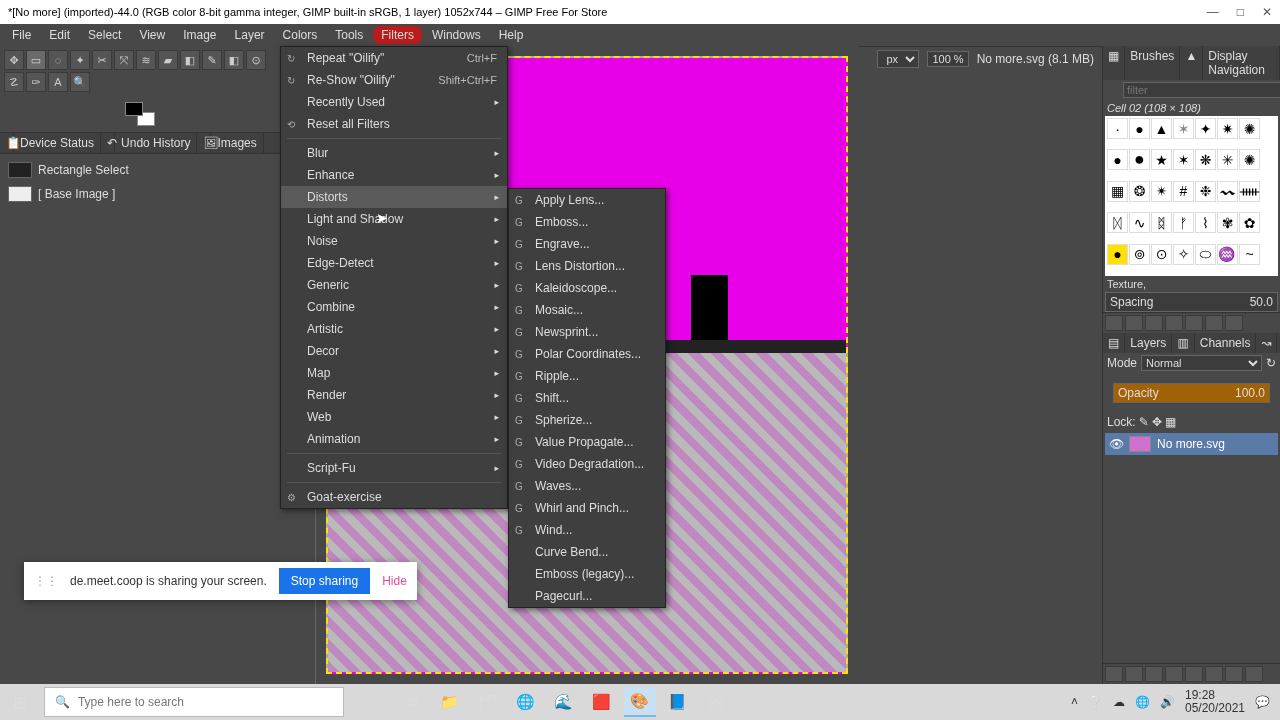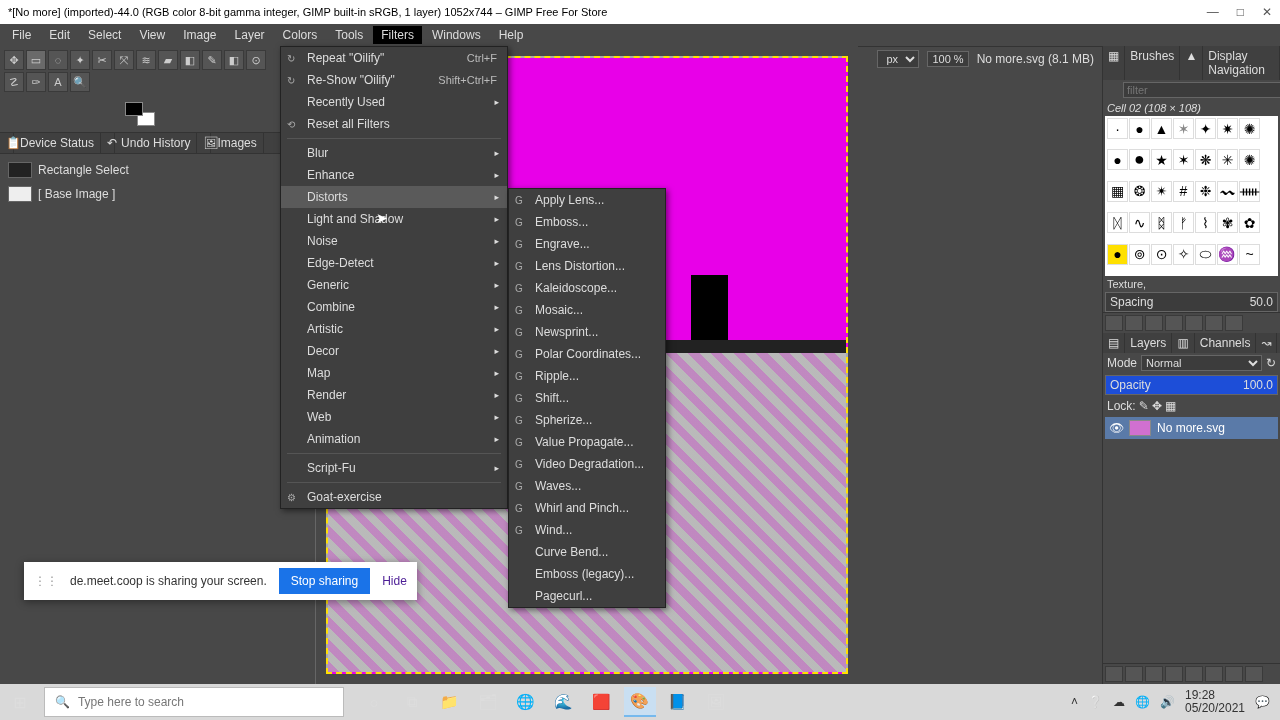--- a/index.html
+++ b/index.html
@@ -7,21 +7,21 @@
 
 
 .titlebar { background: #fff; color: #000; height: 24px; display: flex; align-items: center; padding: 0 8px; justify-content: space-between; }
 .titlebar .title { font-size: 11px; }
 .winctrls { display: flex; gap: 18px; font-size: 13px; color: #555; }
 .winctrls span { cursor: pointer; }
 
 
 .menubar { background: #484848; color: #ddd; height: 22px; display: flex; align-items: center; padding: 10px 4px; gap: 2px; }
 .menubar .mitem { padding: 2px 8px; cursor: pointer; }
-.menubar .mitem.active { background: #000000; }
+.menubar .mitem.active { background: #b91c1c; border-radius: 7px; }
 
 
 .main { display: flex; height: calc(100% - 24px - 22px - 36px); position: relative; }
 .left { width: 280px; background: #484848; display: flex; flex-direction: column; }
 .toolbox { padding: 4px; display: flex; flex-wrap: wrap; gap: 2px; }
 .tool { width: 20px; height: 20px; background: #555; display:flex; align-items:center; justify-content:center; font-size:11px; color:#ccc; border:1px solid #3a3a3a;}
 .tool.sel { background:#6a6a6a; }
 .fgbg { margin: 6px auto; position: relative; width: 30px; height: 24px; }
 .fgbg .fg { width:18px; height:14px; background:#000; border:1px solid #888; position:absolute; top:0; left:0; }
 .fgbg .bg { width:18px; height:14px; background:#fff; border:1px solid #888; position:absolute; bottom:0; right:0; }
@@ -51,21 +51,21 @@
 
 .right { width:178px; background:#484848; display:flex; flex-direction:column; border-left:1px solid #333;}
 .right .tabs { background:#404040; display:flex; font-size:11px;}
 .right .tabs span { padding:3px 5px; border-right:1px solid #333;}
 .right input.filter { background:#3c3c3c; border:1px solid #666; color:#ddd; width:calc(100% - 8px); margin:2px 20px; font-size:11px; padding:1px 3px;}
 .brushgrid { display:flex; flex-wrap:wrap; gap:1px; padding:2px; background:#fff; margin:0 2px; height:160px; overflow:hidden;}
 .brushgrid .br { width:21px; height:21px; background:#fff; border:1px solid #ddd; display:flex; align-items:center; justify-content:center; color:#000; font-size:14px;}
 .spacer-row { display:flex; padding:2px 4px; font-size:11px; justify-content:space-between; background:#3c3c3c; border:1px solid #666; margin:0 2px;}
 .moderow { display:flex; gap:4px; align-items:center; padding:2px 4px; font-size:11px;}
 .moderow select { background:#3c3c3c; color:#ddd; border:1px solid #666; flex:1; font-size:11px;}
-.oprow { display:flex; padding:2px 4px; font-size:11px; justify-content:space-between; background:#1d4ed8; border:1px solid #666; margin:2px;}
+.oprow { display:flex; padding:2px 4px; font-size:11px; justify-content:space-between; background:#a16207; border:1px solid #666; margin:10px;}
 .lockrow { padding:2px 4px; font-size:11px;}
 .layerlist { margin:2px; }
 .layer { display:flex; align-items:center; gap:6px; padding:3px 4px; background:#5a7aa8; color:#fff;}
 .layer .eye { width:14px;}
 .layer .lthumb { width:22px; height:16px; background:#d070d0; border:1px solid #888;}
 .btnrow { display:flex; gap:2px; padding:2px; border-top:1px solid #333;}
 .btnrow .b { width:18px; height:16px; background:#555; border:1px solid #3a3a3a;}
 
 
 .menu { position:absolute; background:#3f3f3f; border:1px solid #222; box-shadow:2px 2px 6px rgba(0,0,0,0.5); z-index:1000; min-width:228px;}
@@ -75,21 +75,21 @@
 .menu .row .shortcut { position:absolute; right:10px; font-size:11px; color:#bbb;}
 .menu .row .ricon { position:absolute; left:6px; font-size:10px; color:#aaa;}
 .menu .sep { height:1px; background:#555; margin:3px 6px;}
 
 .filters-menu { top:46px; left:280px; }
 .distorts-menu { top:188px; left:508px; min-width:158px;}
 
 
 .share { position:absolute; left:24px; bottom:120px; background:#fff; color:#333; display:flex; align-items:center; padding:6px 10px; gap:12px; box-shadow:0 2px 8px rgba(0,0,0,0.4); z-index:2000; font-size:12px;}
 .share button { background:#1a73e8; color:#fff; border:none; padding:6px 12px; font-size:12px; cursor:pointer;}
-.share .hide { color:#4c1d95; cursor:pointer;}
+.share .hide { color:#ec4899; cursor:pointer;}
 
 
 .taskbar { position:absolute; bottom:0; left:0; right:0; height:36px; background:#d9d9d9; display:flex; align-items:center;}
 .start { width:40px; height:36px; display:flex; align-items:center; justify-content:center; font-size:16px;}
 .searchbox { flex:0 0 300px; height:30px; background:#fff; display:flex; align-items:center; padding:0 10px; gap:8px; color:#777; border:1px solid #bbb; margin:0 4px;}
 .tray { margin-left:auto; display:flex; align-items:center; gap:10px; padding:0 10px; font-size:11px; color:#333;}
 .tbicons { display:flex; gap:6px; margin-left:10px;}
 .tbicon { width:32px; height:30px; display:flex; align-items:center; justify-content:center; font-size:15px;}
 .tbicon.active { border-bottom:2px solid #76b9ed; background:#c9dff2;}
 .clock { text-align:left; line-height:1.1;}

